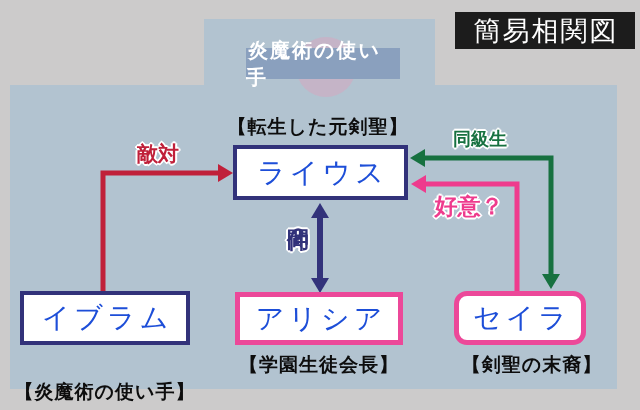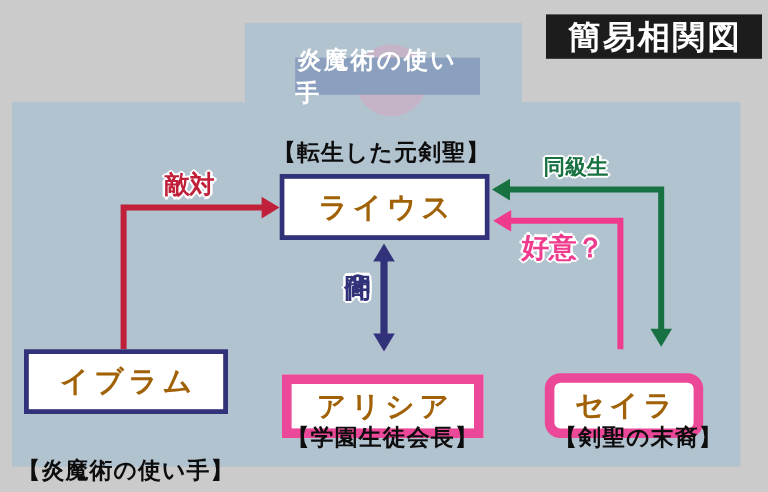--- a/index.html
+++ b/index.html
@@ -11,30 +11,30 @@
   .panel{position:absolute;left:10px;top:85px;width:607px;height:304px;background:#b2c3d0;}
   .notch{position:absolute;left:204px;top:19px;width:231px;height:70px;background:#b2c3d0;}
   .deco-circle{position:absolute;left:296px;top:37px;width:60px;height:60px;border-radius:50%;background:#c8b2c6;opacity:.85;}
   .school-badge{
     position:absolute;left:246px;top:48px;width:154px;height:31px;background:#8aa0be;
     color:#ffffff;font-size:20px;font-weight:600;letter-spacing:2px;
     display:flex;align-items:center;justify-content:center;text-indent:2px;
   }
   .chart-title{
     position:absolute;left:455px;top:12px;width:180px;height:37px;background:#1c1c1c;
-    color:#ffffff;font-size:27px;font-weight:bold;letter-spacing:2px;
+    color:#ffffff;font-size:27px;font-weight:normal;letter-spacing:2px;
     display:flex;align-items:center;justify-content:center;text-indent:2px;
   }
   .char-box{
     position:absolute;box-sizing:border-box;background:#ffffff;
     display:flex;align-items:center;justify-content:center;
-    font-size:24px;font-weight:bold;color:#a16207;letter-spacing:4px;text-indent:4px;
+    font-size:28px;font-weight:normal;color:#1d4ed8;letter-spacing:4px;text-indent:4px;
   }
   .navy-border{border:4px solid #32327a;}
-  .pink-border{border:8px solid #ec4899;margin-top:20px;}
+  .pink-border{border:5px solid #ec4899;}
   #box-laius {left:233px;top:145px;width:175px;height:55px;}
   #box-ibram {left:20px; top:291px;width:170px;height:54px;}
   #box-alicia{left:235px;top:292px;width:168px;height:53px;}
   #box-seira {left:454px;top:291px;width:132px;height:54px;border-radius:13px;}
   .caption{
     position:absolute;transform:translateX(-50%);white-space:nowrap;
     color:#0d0d0d;font-size:19px;font-weight:bold;letter-spacing:1px;
   }
   #cap-laius {left:318px;top:114px;}
   #cap-ibram {left:105px;top:351px;margin-top:28px;}

